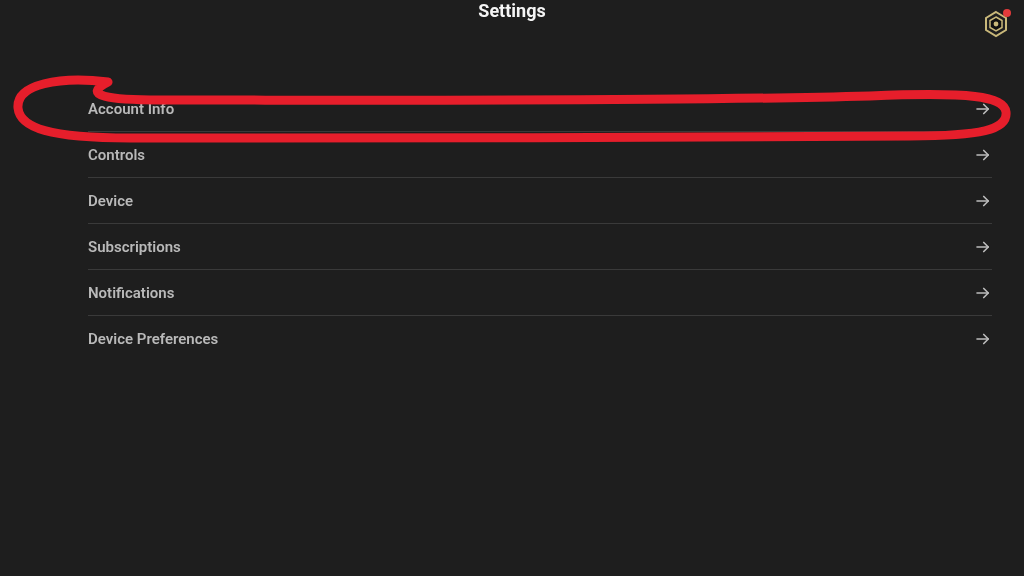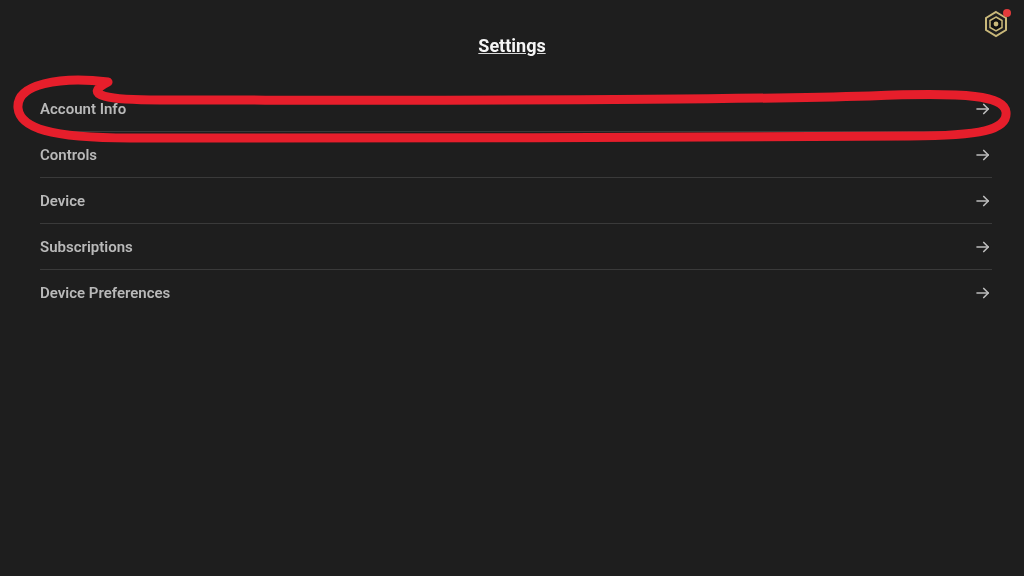--- a/index.html
+++ b/index.html
@@ -9,23 +9,22 @@
     background: #1e1e1e;
     font-family: -apple-system, BlinkMacSystemFont, "Segoe UI", Roboto, Helvetica, Arial, sans-serif;
     color: #d9d9d9;
     overflow: hidden;
     position: relative;
   }
   .header {
     position: relative;
     height: 56px;
     display: flex;
-    align-items: flex-end;
+    align-items: flex-start;
     justify-content: center;
-    text-decoration: underline;
   }
   .page-title {
     font-size: 18px;
     font-weight: 700;
     color: #f5f5f5;
   }
   .logo-wrap {
     position: absolute;
     right: 14px;
     top: 10px;
@@ -37,20 +36,21 @@
     position: absolute;
     top: -1px;
     right: -1px;
     width: 8px;
     height: 8px;
     border-radius: 50%;
     background: #e33b3b;
   }
   .list {
     padding: 30px 32px 0 40px;
+    margin-left: 48px;
   }
   .row {
     display: flex;
     align-items: center;
     justify-content: space-between;
     height: 46px;
     border-bottom: 1px solid #3a3a3a;
     cursor: pointer;
   }
   .row:last-child { border-bottom: none; gap: 28px; }
@@ -130,20 +130,29 @@
   <div class="row">
     <span class="row-label">Subscriptions</span>
     <span class="chev">
       <svg width="18" height="18" viewBox="0 0 24 24" fill="none" stroke="currentColor" stroke-width="2.2" stroke-linecap="round" stroke-linejoin="round">
           <line x1="4" y1="12" x2="19" y2="12"></line>
           <polyline points="13 6 19 12 13 18"></polyline>
         </svg>
     </span>
   </div>
 
+  <div class="row">
+    <span class="row-label">Notifications</span>
+    <span class="chev">
+      <svg width="18" height="18" viewBox="0 0 24 24" fill="none" stroke="currentColor" stroke-width="2.2" stroke-linecap="round" stroke-linejoin="round">
+          <line x1="4" y1="12" x2="19" y2="12"></line>
+          <polyline points="13 6 19 12 13 18"></polyline>
+        </svg>
+    </span>
+  </div>
 
   <div class="row">
     <span class="row-label">Device Preferences</span>
     <span class="chev">
       <svg width="18" height="18" viewBox="0 0 24 24" fill="none" stroke="currentColor" stroke-width="2.2" stroke-linecap="round" stroke-linejoin="round">
           <line x1="4" y1="12" x2="19" y2="12"></line>
           <polyline points="13 6 19 12 13 18"></polyline>
         </svg>
     </span>
   </div>

